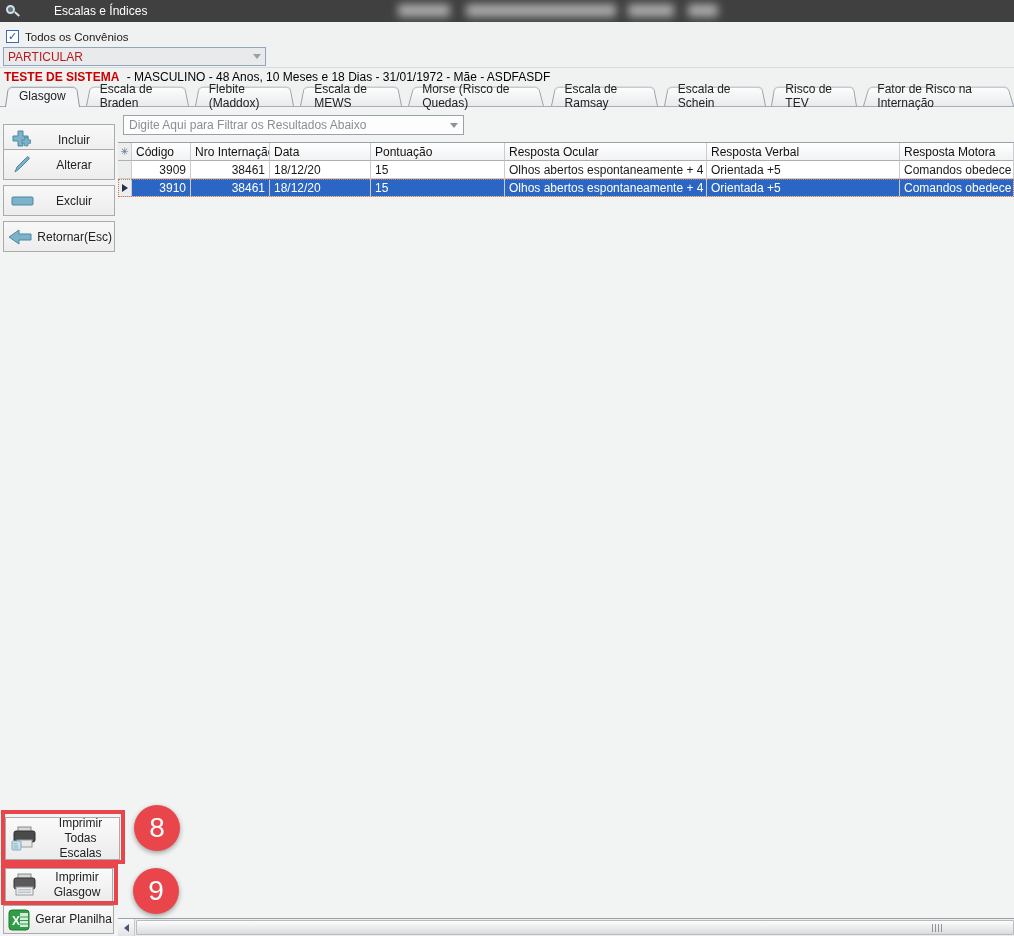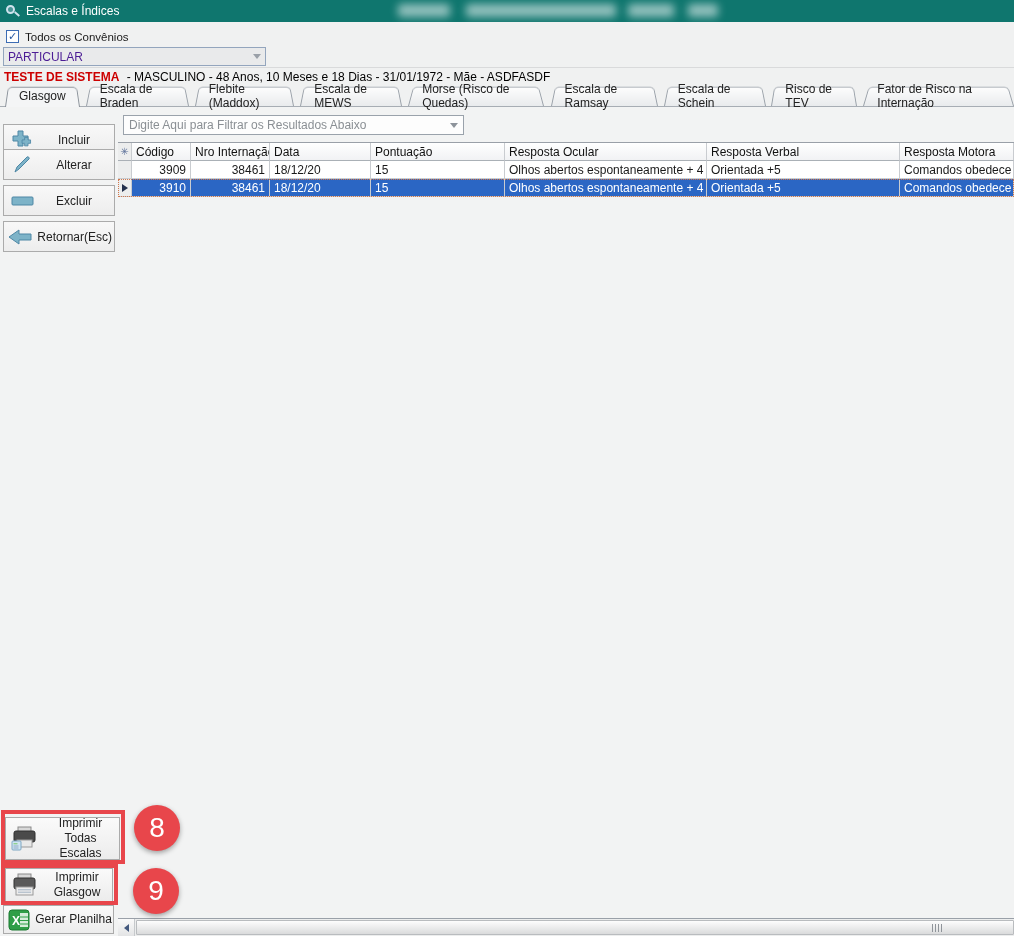--- a/index.html
+++ b/index.html
@@ -3,36 +3,36 @@
 <meta charset="utf-8">
 <style>
   * { margin:0; padding:0; box-sizing:border-box; }
   html,body { width:1014px; height:936px; overflow:hidden; }
   body {
     font-family:"Liberation Sans","DejaVu Sans",sans-serif;
     font-size:11.5px; color:#1a1a1a; background:#f0f1f1; position:relative;
   }
 
   
-  .titlebar{position:absolute;left:0;top:0;width:1014px;height:22px;background:#0f766e;display:flex;align-items:center;}
+  .titlebar{position:absolute;left:0;top:0;width:1014px;height:22px;background:#404040;display:flex;align-items:center;gap:28px;}
   .app-icon{width:15px;height:14px;margin:0 6px 0 5px;position:relative;}
   .app-icon .lens{position:absolute;left:1px;top:1px;width:9px;height:9px;border:2px solid #cfe3ee;border-radius:50%;background:rgba(180,210,225,.35);}
   .app-icon .handle{position:absolute;left:9px;top:9px;width:6px;height:2px;background:#cfe3ee;transform:rotate(40deg);}
   .title-text{color:#ffffff;font-size:12px;}
   .blurred{position:absolute;top:4px;height:13px;background:rgba(255,255,255,.55);border-radius:3px;filter:blur(4px);}
   .blur1{left:398px;width:52px;}
   .blur2{left:466px;width:150px;}
   .blur3{left:628px;width:46px;}
   .blur4{left:688px;width:30px;}
 
   
   .top-panel{position:absolute;left:0;top:22px;width:1014px;height:46px;background:#f0f1f1;border-bottom:1px solid #d9dadb;}
   .chk-row{position:absolute;left:6px;top:8px;display:flex;align-items:center;gap:6px;}
   .chk-box{width:13px;height:13px;background:#fff;border:1px solid #3c6cb4;display:flex;align-items:center;justify-content:center;color:#2456a0;font-size:11px;line-height:11px;font-weight:bold;}
-  .combo{position:absolute;left:3px;top:25px;width:263px;height:19px;background:#e9eaeb;border:1px solid #93a5bd;display:flex;align-items:center;padding:0 4px;font-size:12px;color:#4c1d95;}
+  .combo{position:absolute;left:3px;top:25px;width:263px;height:19px;background:#e9eaeb;border:1px solid #93a5bd;display:flex;align-items:center;padding:0 4px;font-size:12px;color:#b91c1c;}
   .combo .arrow{margin-left:auto;width:0;height:0;border-left:4px solid transparent;border-right:4px solid transparent;border-top:5px solid #9aa0a8;}
 
   
   .patient{position:absolute;left:4px;top:70px;width:1006px;height:14px;white-space:nowrap;font-size:12px;}
   .patient .pname{color:#cc0000;font-weight:bold;}
   .patient .pdetails{color:#000000;margin-left:4px;}
 
   
   .tabstrip{position:absolute;left:0;top:85px;width:1014px;height:22px;display:flex;align-items:flex-end;padding-left:5px;gap:6px;border-bottom:1px solid #a7adb4;background:#f0f1f1;}
   .tab{position:relative;height:21px;display:flex;align-items:center;justify-content:center;padding:0 14px;font-size:12px;color:#222;cursor:default;}

